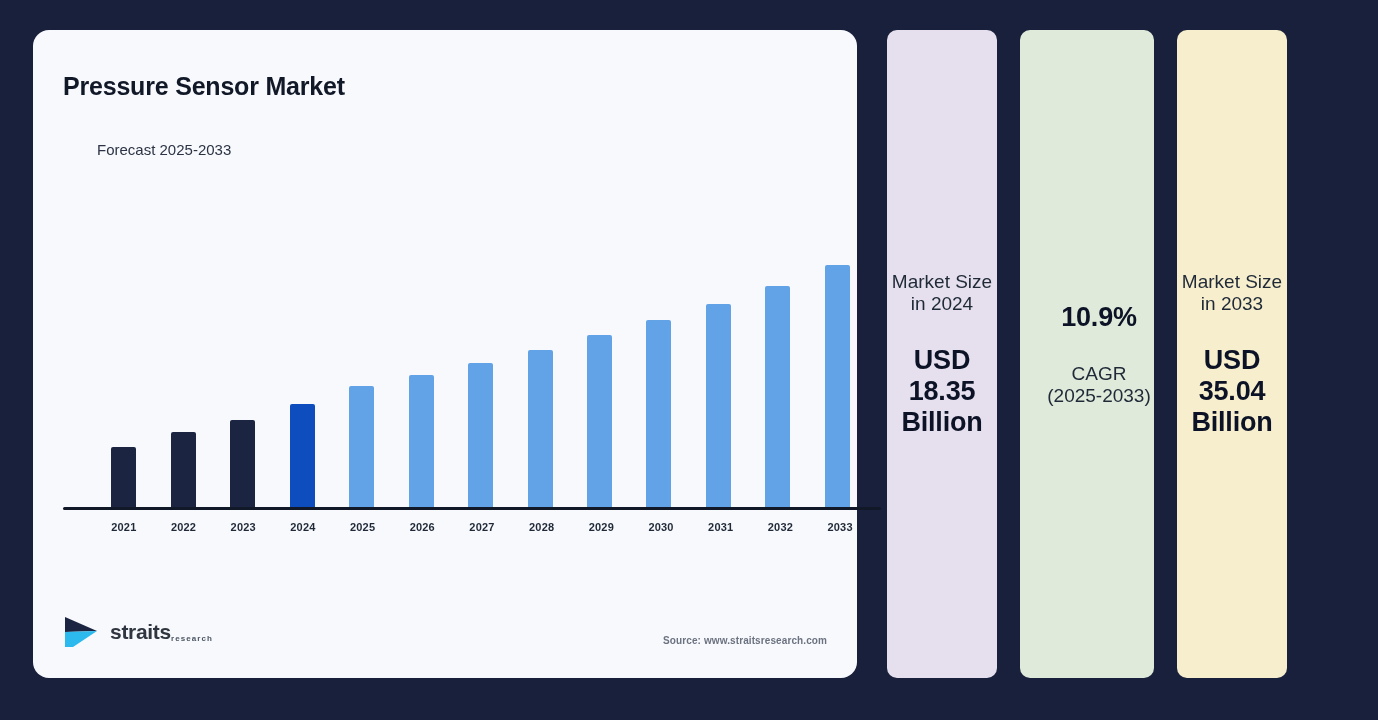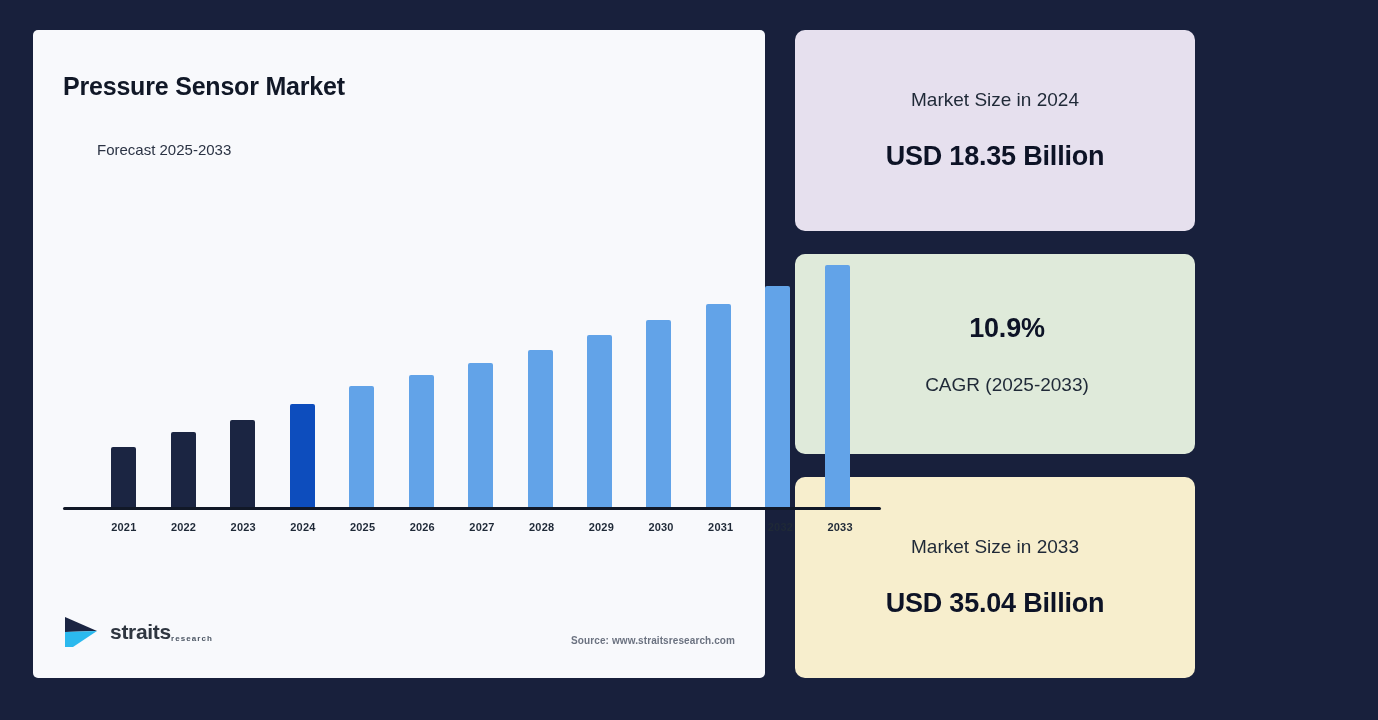--- a/index.html
+++ b/index.html
@@ -15,23 +15,23 @@
     width: 1378px; height: 720px;
     background: #18203c;
     display: flex;
     padding: 30px 38px 42px 33px;
     gap: 30px;
   }
 
   
   .chart-card {
     position: relative;
-    width: 732px;
+    width: 824px;
     background: #f8f9fc;
-    border-radius: 5px;
+    border-radius: 16px;
     padding: 28px 38px 0 30px;
   }
   .chart-title {
     font-size: 25px;
     font-weight: bold;
     color: #111827;
     letter-spacing: -0.2px;
     margin-top: 14px;
   }
   .chart-subtitle {
@@ -118,21 +118,20 @@
     font-size: 10px;
     font-weight: bold;
     color: #6b7280;
     letter-spacing: 0.1px;
     padding-bottom: 4px;
   }
 
   
   .stats {
     display: flex;
-    flex-direction: column;
     width: 400px;
     gap: 23px;
   }
   .stat-card {
     flex: 1;
     border-radius: 10px;
     display: flex;
     flex-direction: column;
     align-items: center;
     justify-content: center;

